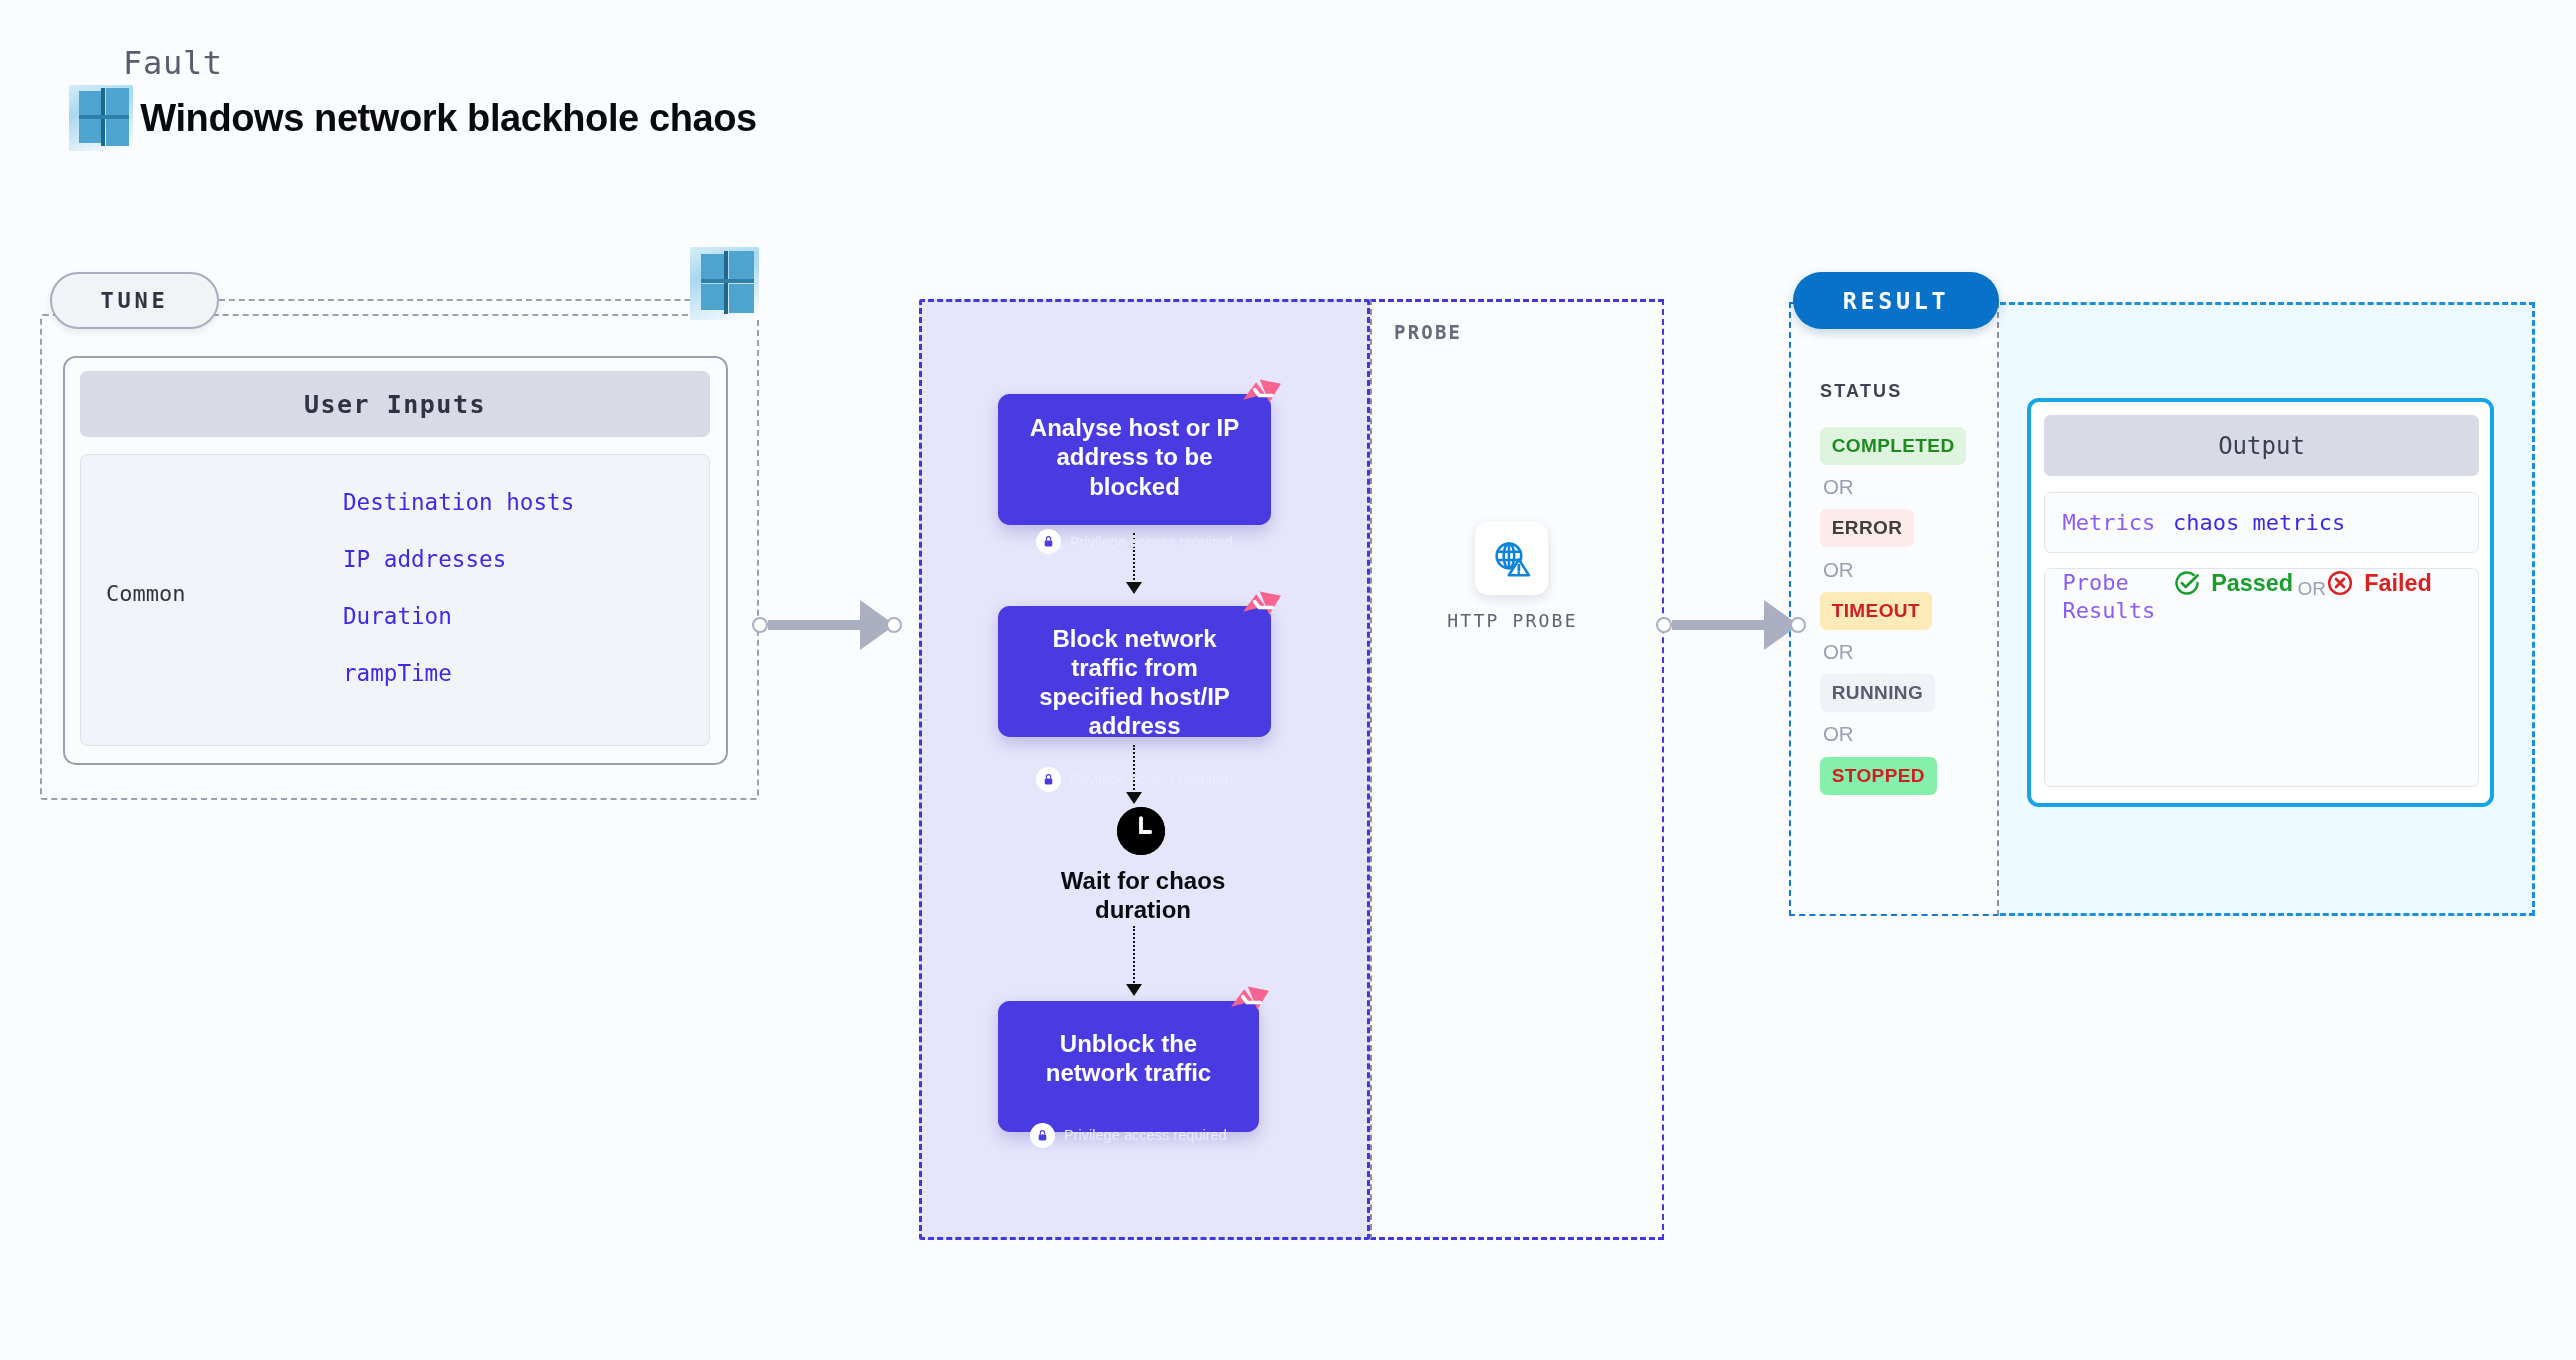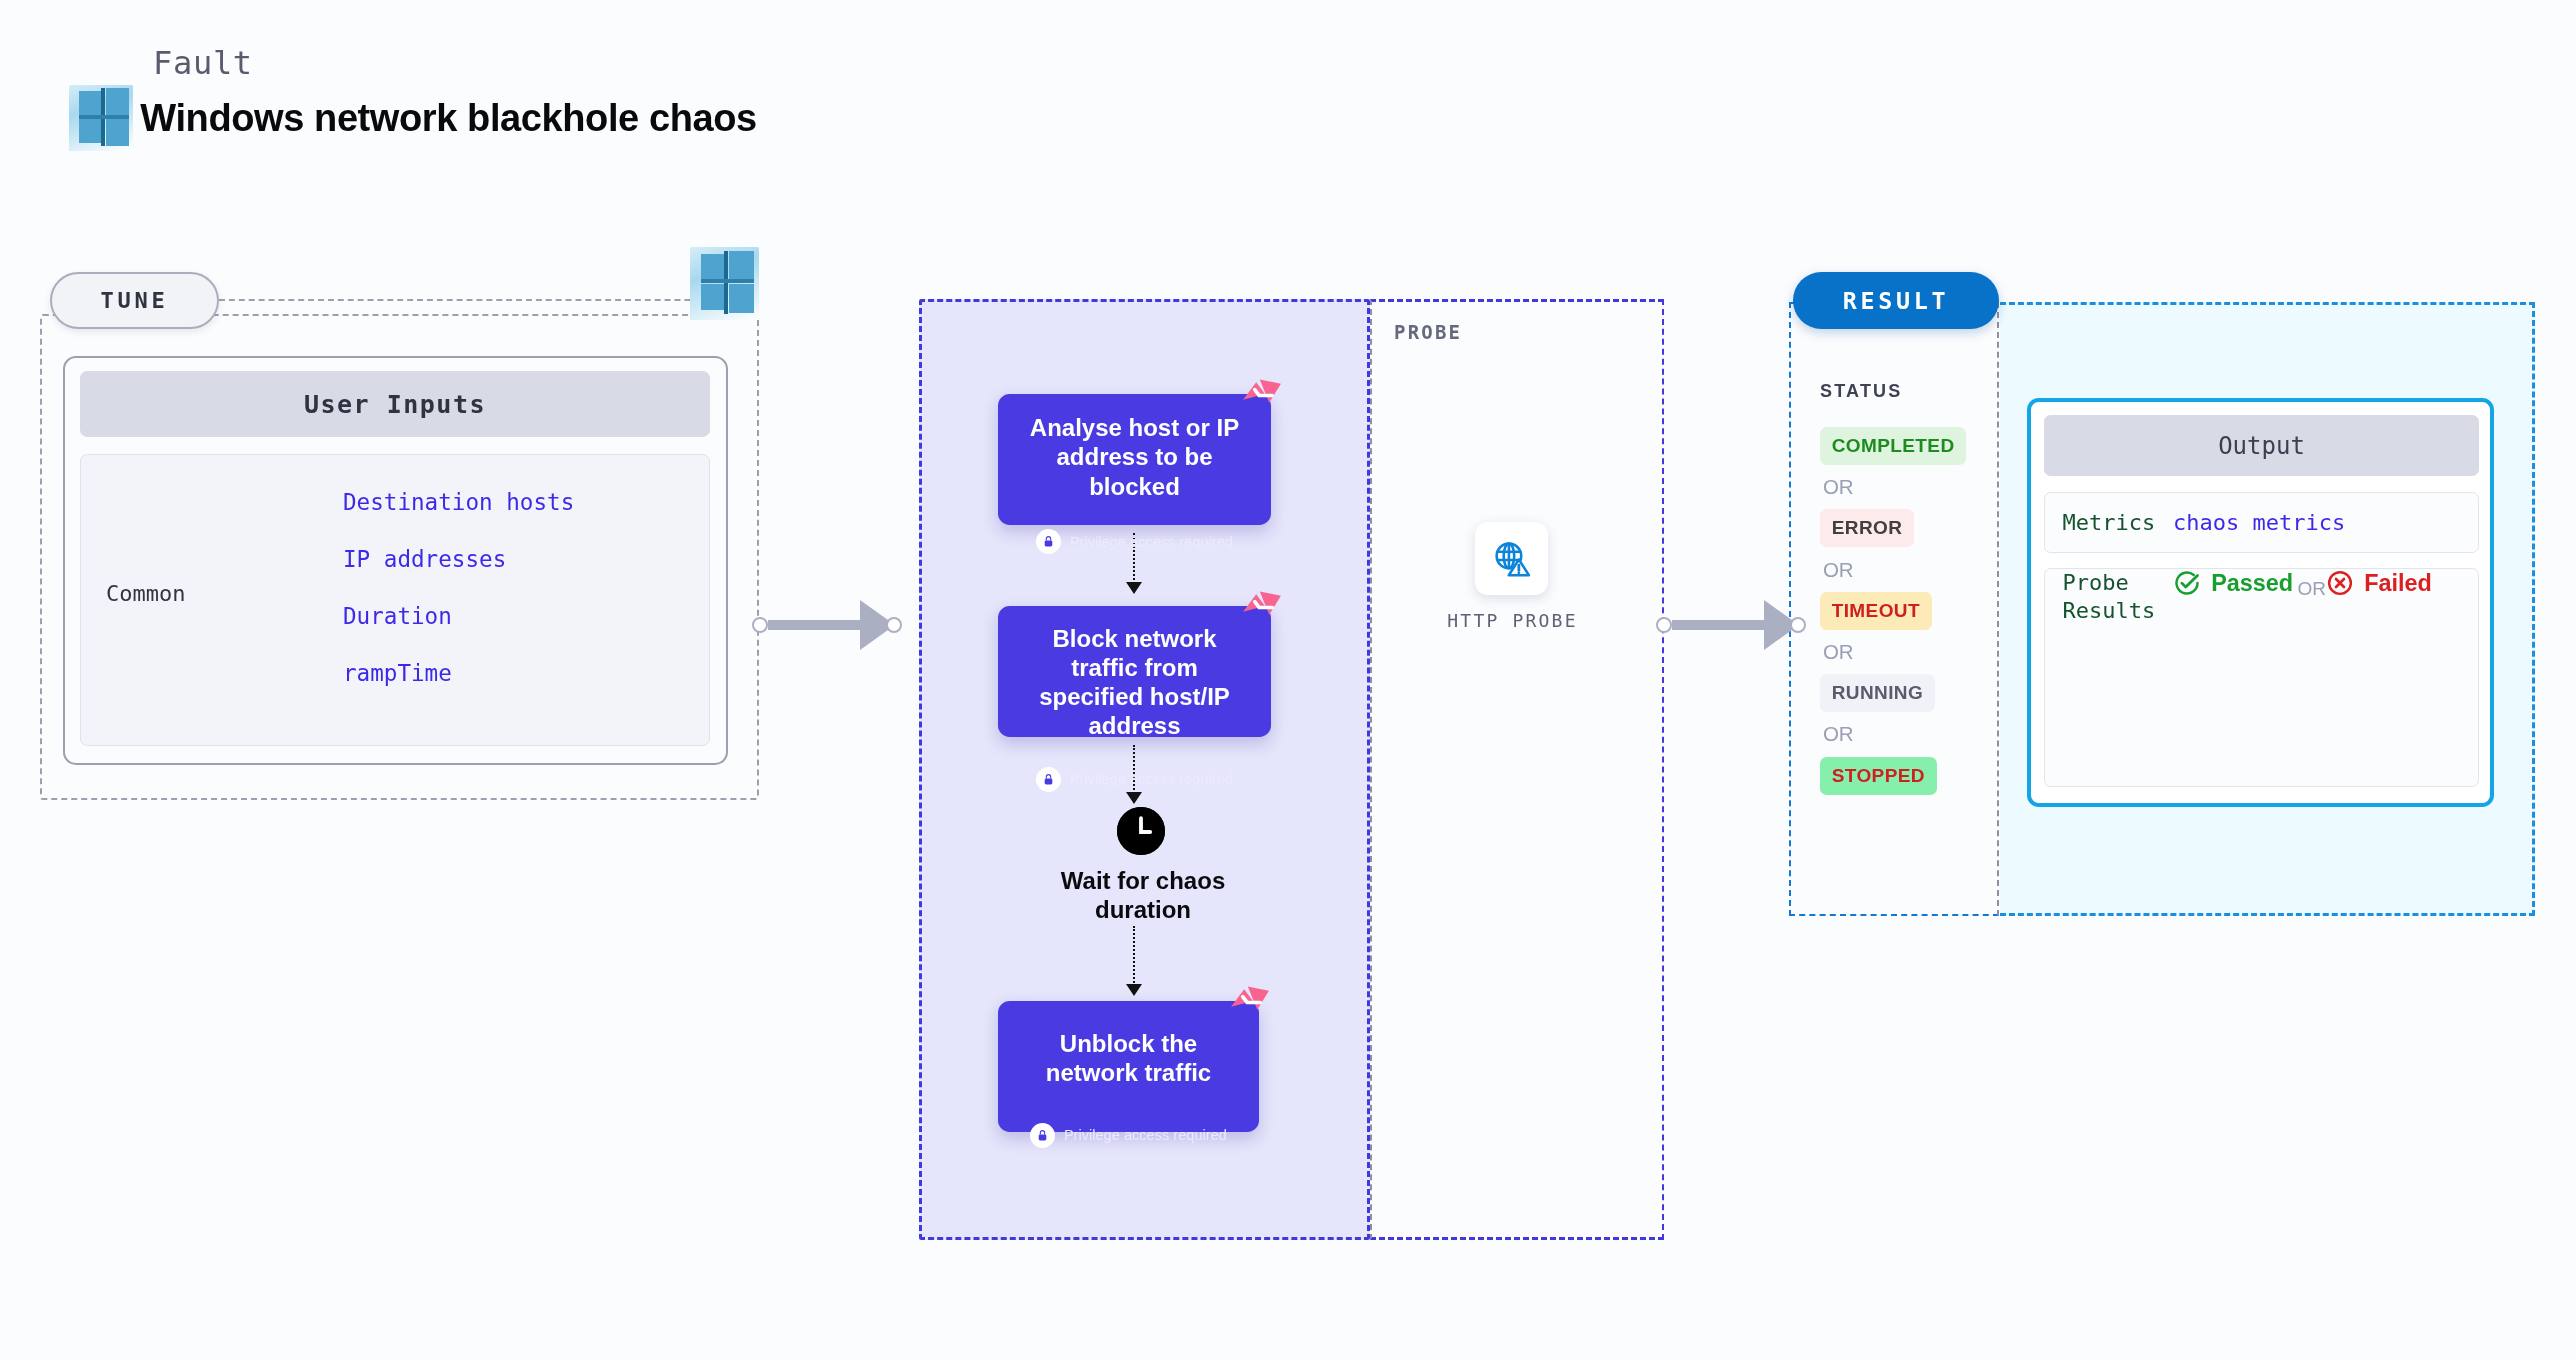--- a/index.html
+++ b/index.html
@@ -9,21 +9,21 @@
     font-family: "Liberation Sans", sans-serif;
     overflow: hidden;
   }
   #root { position: relative; width: 2576px; height: 1361px; }
 
   
   .hdr { position: absolute; left: 69px; top: 44px; }
   .hdr-fault {
     font-family: "DejaVu Sans Mono", monospace;
     font-size: 32px; color: #585c6e; letter-spacing: 0.7px;
-    margin-left: 84px; margin-bottom: 2.9px;
+    margin-left: 54px; margin-bottom: 2.9px;
   }
   .hdr-row { display: flex; align-items: center; gap: 7.3px; }
   .hdr-title {
     font-size: 38px; font-weight: bold; color: #090a0c;
     letter-spacing: -0.4px; line-height: 1;
   }
 
   
   .winlogo { position: relative; display: inline-block; overflow: hidden;
              background: linear-gradient(160deg,#d7edf8 0%,#a8d8ef 35%,#ffffff 100%); }
@@ -136,21 +136,21 @@
   #out-head { position: absolute; left: 2044px; top: 415px; width: 435px; height: 61px;
               background: #d8daE6; border-radius: 6.6px;
               display: flex; align-items: center; justify-content: center;
               font-family: "DejaVu Sans Mono", monospace; font-size: 24px;
               color: #3b4051; z-index: 6; }
   .out-row { position: absolute; background: #fbfcfe; border: 1.5px solid #e2e4ec;
              border-radius: 6.6px; z-index: 6; display: flex; align-items: flex-start; }
   #out-metrics { left: 2044px; top: 492px; width: 435px; height: 61px; align-items: center; }
   #out-probe   { left: 2044px; top: 568px; width: 435px; height: 219px; }
   .out-key { font-family: "DejaVu Sans Mono", monospace; font-size: 22px;
-             color: #14532d; width: 128px; padding-left: 17.5px; line-height: 1.25; }
+             color: #8b5cf6; width: 128px; padding-left: 17.5px; line-height: 1.25; }
   .out-val-metrics { font-family: "DejaVu Sans Mono", monospace; font-size: 22px; color: #3d2ae8; }
   .pr-item { display: flex; align-items: center; gap: 10.2px; font-size: 23.4px; font-weight: bold; }
   .pr-or { font-size: 19px; color: #9aa0b4; margin: 8.8px 0 8.8px 4.4px; }
 
   
   .conn { position: absolute; z-index: 4; display: flex; align-items: center; }
   .conn .dot { width: 16px; height: 16px; border-radius: 50%;
                background: #fff; border: 2.9px solid #abafc2; flex: 0 0 auto; }
   .conn .bar { height: 9.5px; background: #abafc2; }
   .conn .head { width: 0; height: 0; border-top: 25.6px solid transparent;

